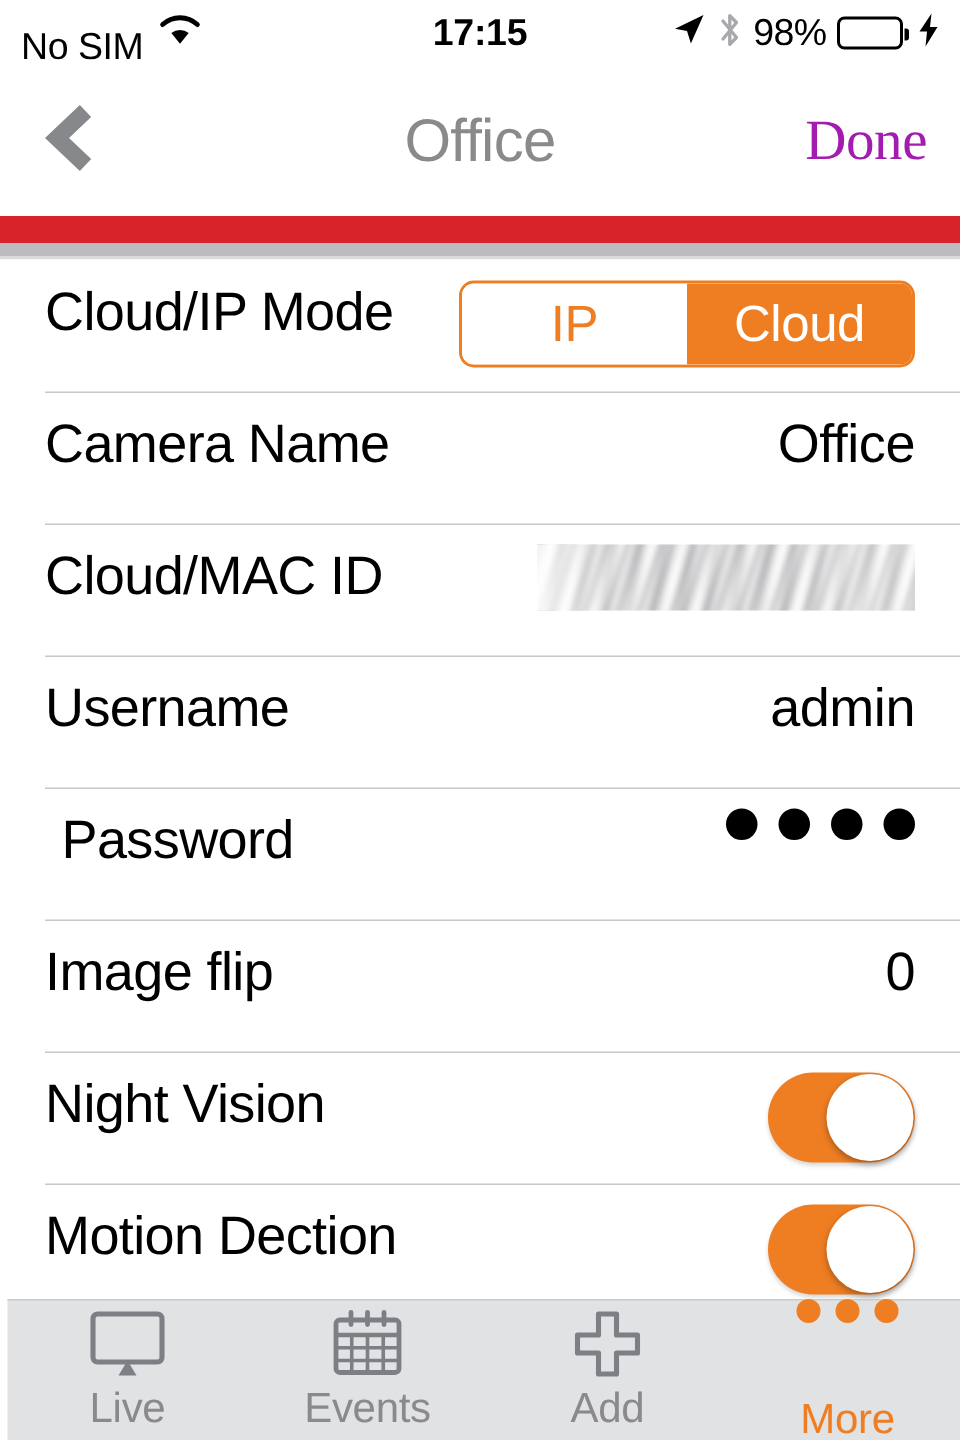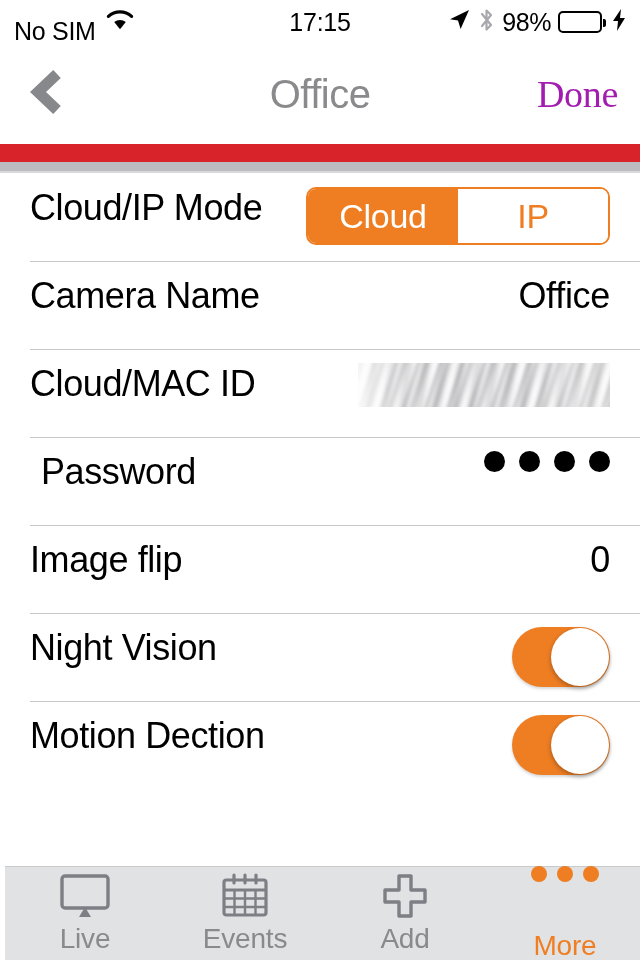--- a/index.html
+++ b/index.html
@@ -48,21 +48,21 @@
     flex: 0 0 auto;
   }
   .carrier-text {
     font-size: 25px;
     color: #000;
     letter-spacing: -0.3px;
     margin-top: 18px;
   }
   .clock-text {
     font-size: 25px;
-    font-weight: normal;
+    font-weight: bold;
     color: #000;
     letter-spacing: -0.2px;
   }
   .pct-text {
     font-size: 25px;
     color: #000;
     letter-spacing: -0.4px;
   }
   .wifi-icon { display:block; }
   .loc-icon { display:block; }
@@ -411,39 +411,43 @@
 
 <div class="red-bar"></div>
 <div class="gray-bar"></div>
 <div class="gray-hairline"></div>
 
 <div class="list">
 
   <div class="row">
     <span class="row-label">Cloud/IP Mode</span>
     <div class="segmented">
+      <div class="seg unselected">IP</div>
       <div class="seg selected">Cloud</div>
-      <div class="seg unselected">IP</div>
     </div>
   </div>
 
   <div class="row">
     <span class="row-label">Camera Name</span>
     <span class="row-value">Office</span>
   </div>
 
   <div class="row">
     <span class="row-label">Cloud/MAC ID</span>
     <span class="redacted">
       <span class="streaks"></span>
       <span class="streaks2"></span>
       <span class="fade"></span>
     </span>
   </div>
 
+  <div class="row">
+    <span class="row-label">Username</span>
+    <span class="row-value">admin</span>
+  </div>
 
   <div class="row">
     <span class="row-label indented">Password</span>
     <span class="pw-dots">
       <i class="pw-dot"></i>
       <i class="pw-dot"></i>
       <i class="pw-dot"></i>
       <i class="pw-dot"></i>
     </span>
   </div>

